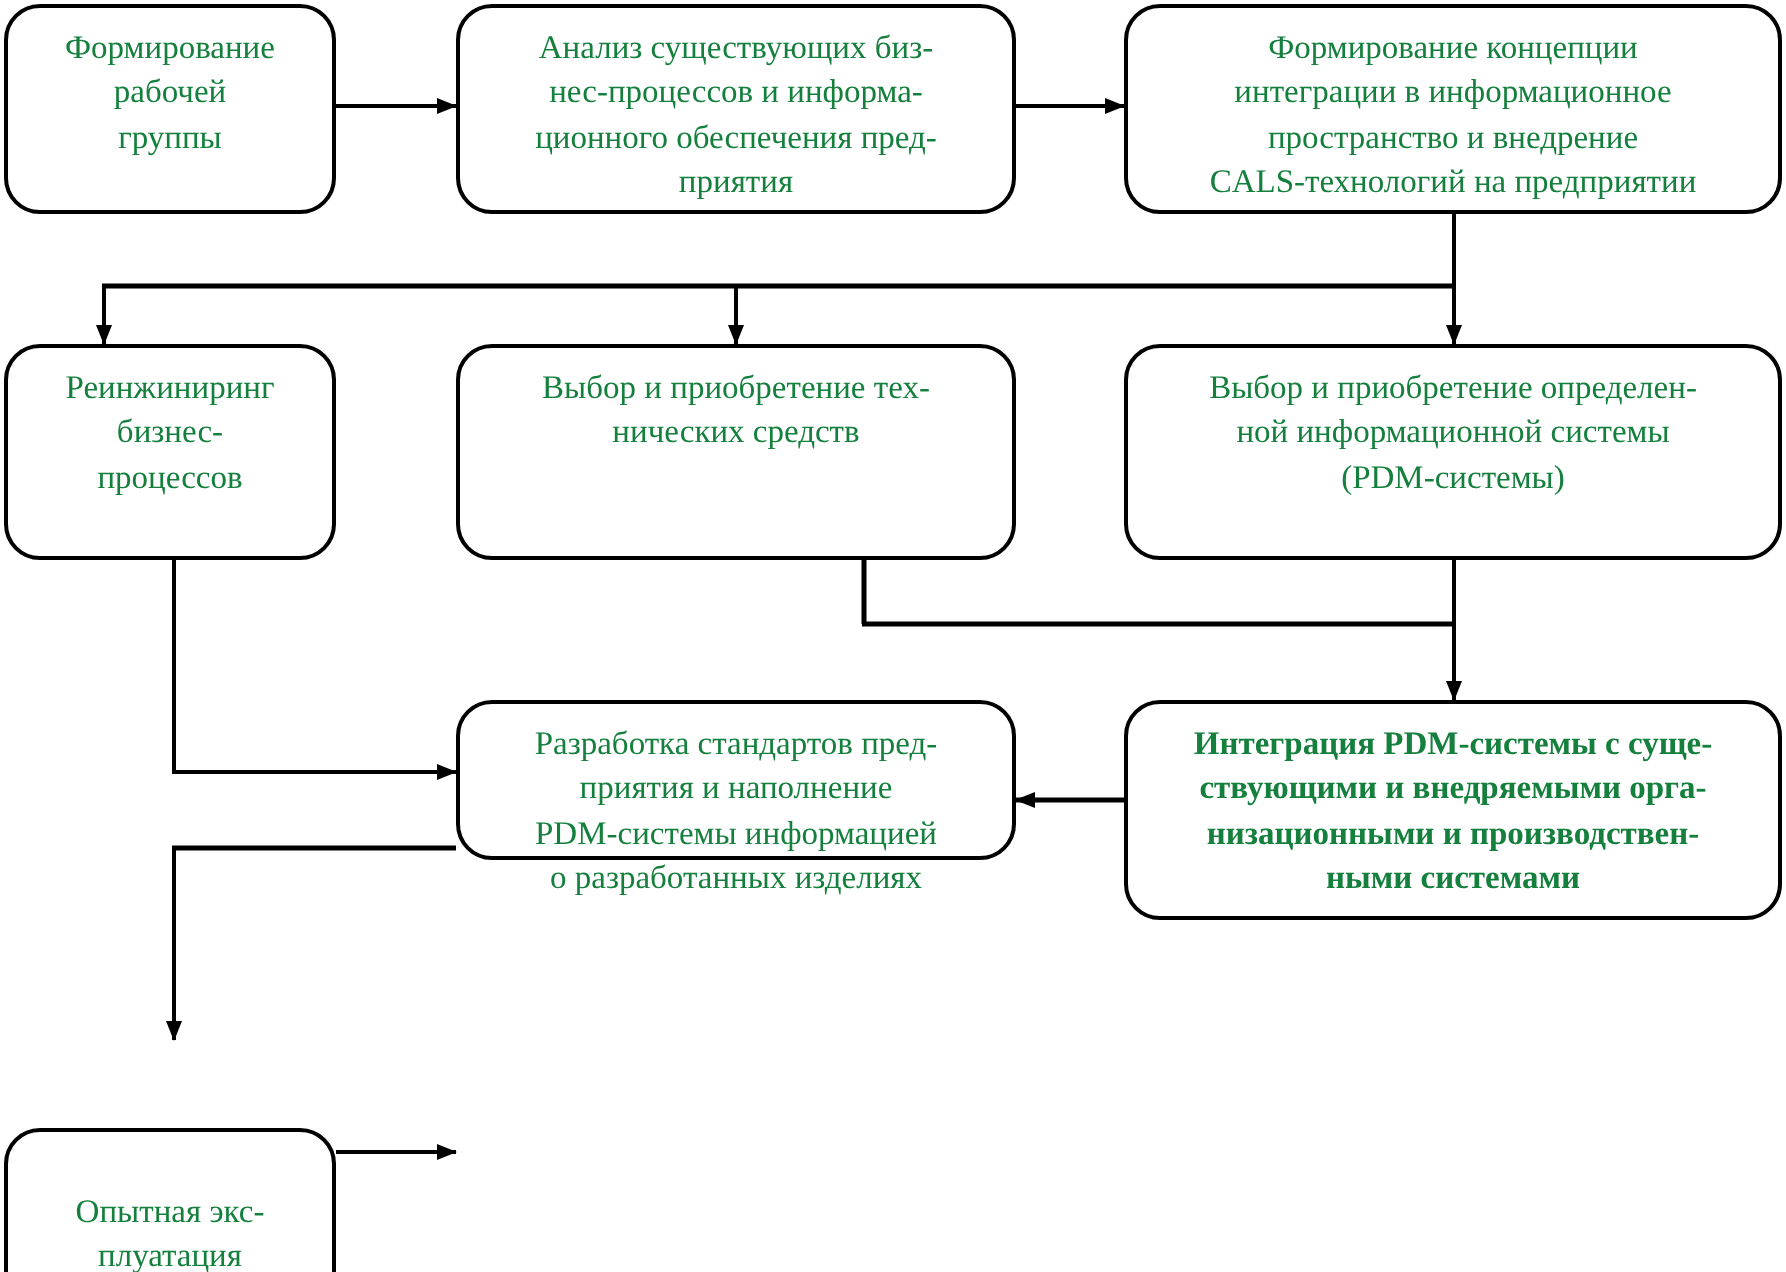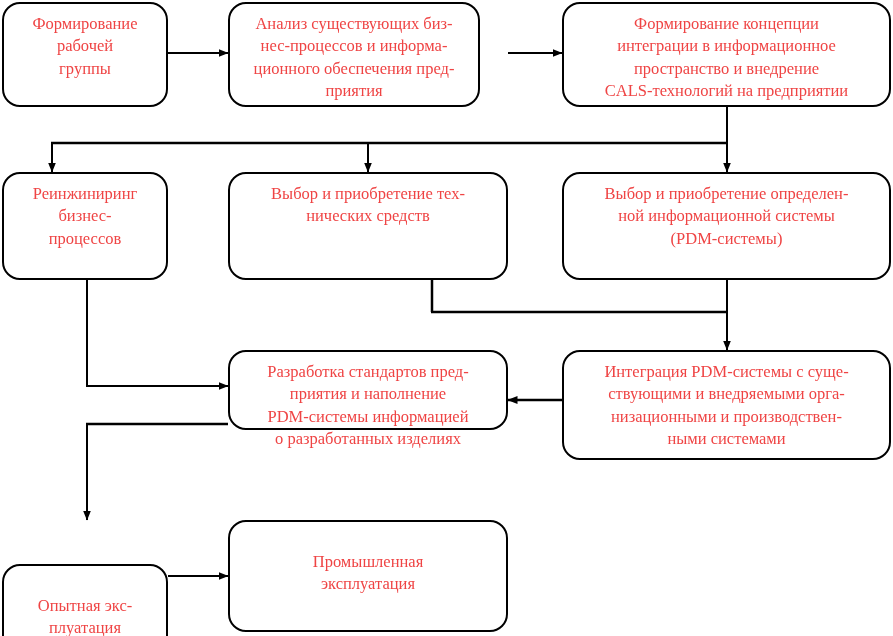--- a/index.html
+++ b/index.html
@@ -32,21 +32,21 @@
     background: #ffffff;
     display: flex;
     justify-content: center;
   }
   .node .node-label {
     display: block;
     width: 100%;
     text-align: center;
     font-size: 16.5px;
     line-height: 1.35;
-    color: #ef4444;
+    color: #15803d;
     white-space: pre-line;
     padding: 0 8px;
     box-sizing: border-box;
   }
   .node.align-top .node-label { margin-top: 9px; }
   .node.align-mid  { align-items: center; }
   .node.align-mid  .node-label { margin-top: -6px; }
 </style>
 </head>
 <body>
@@ -103,21 +103,21 @@
       <line x1="168" y1="576" x2="228" y2="576" stroke="#000000" stroke-width="2" marker-end="url(#arrowhead)"></line>
     </g>
   </svg>
 
   <div class="node align-top" style="left: 2px; top: 2px; width: 166px; height: 105px;">
     <span class="node-label">Формирование
 рабочей
 группы</span>
   </div>
 
-  <div class="node align-top" style="left: 228px; top: 2px; width: 252px; height: 105px;">
+  <div class="node align-top" style="left: 228px; top: 2px; width: 280px; height: 105px;">
     <span class="node-label">Анализ существующих биз-
 нес-процессов и  информа-
 ционного обеспечения пред-
 приятия</span>
   </div>
 
   <div class="node align-top" style="left: 2px; top: 172px; width: 166px; height: 108px;">
     <span class="node-label">Реинжиниринг
 бизнес-
 процессов</span>
@@ -141,30 +141,26 @@
 (PDM-системы)</span>
   </div>
 
   <div class="node align-top" style="left: 228px; top: 350px; width: 280px; height: 80px;">
     <span class="node-label">Разработка стандартов пред-
 приятия и наполнение
 PDM-системы информацией
 о разработанных изделиях</span>
   </div>
 
-  <div class="node align-top" style="left: 562px; top: 350px; width: 329px; height: 110px;">
+  <div class="node align-top" style="left: 562px; top: 350px; width: 329px; height: 110px; font-weight: bold;">
     <span class="node-label">Интеграция PDM-системы с суще-
 ствующими и внедряемыми орга-
 низационными и производствен-
 ными системами</span>
   </div>
 
   <div class="node align-mid" style="left: 2px; top: 520px; width: 166px; height: 112px; margin-top: 44px;">
     <span class="node-label">Опытная экс-
 плуатация</span>
   </div>
 
-  <div class="node align-mid" style="left: 228px; top: 520px; width: 280px; height: 112px;">
-    <span class="node-label">Промышленная
-эксплуатация</span>
-  </div>
 
 </div>
 
 </body></html>

